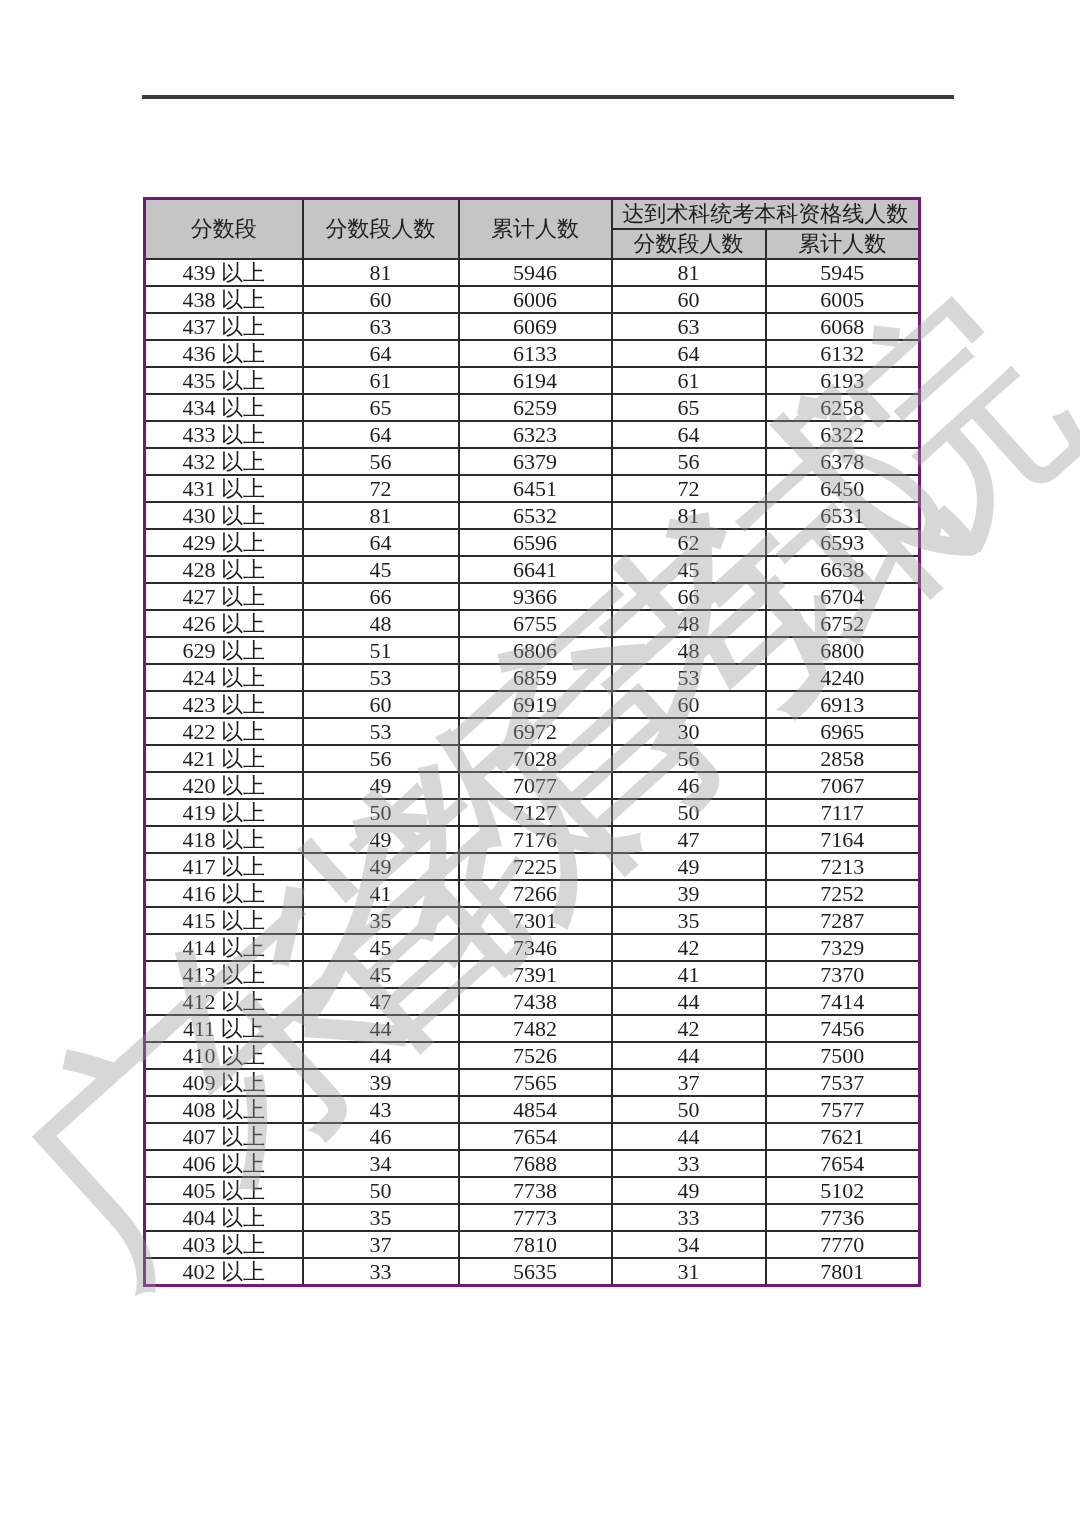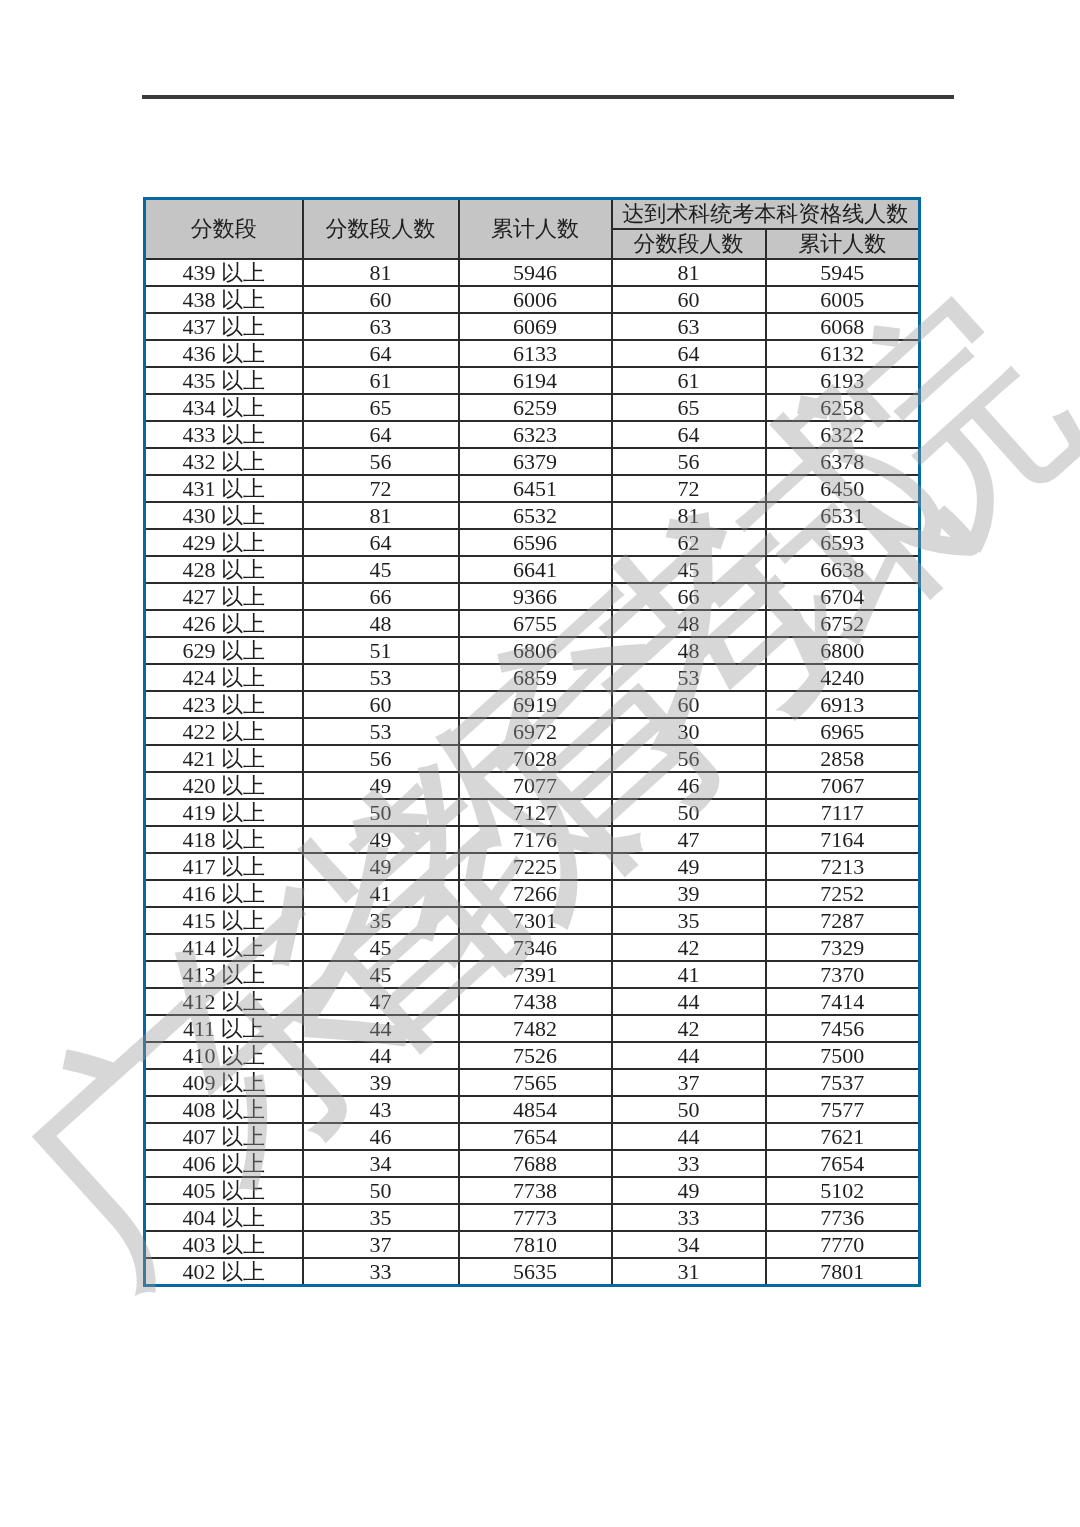--- a/index.html
+++ b/index.html
@@ -63,21 +63,21 @@
     height: 28px;
     line-height: 26px;
   }
   table.score-table td {
     background: transparent;
     font-size: 22px;
     height: 25px;
     line-height: 25px;
   }
   table.score-table {
-    border: 3px solid #0369a1;
+    border: 3px solid #701a75;
   }
 </style>
 </head>
 <body>
 
 <div class="page">
 
   <div class="top-rule"></div>
 
   <div class="watermark">广东省教育考试院</div>

